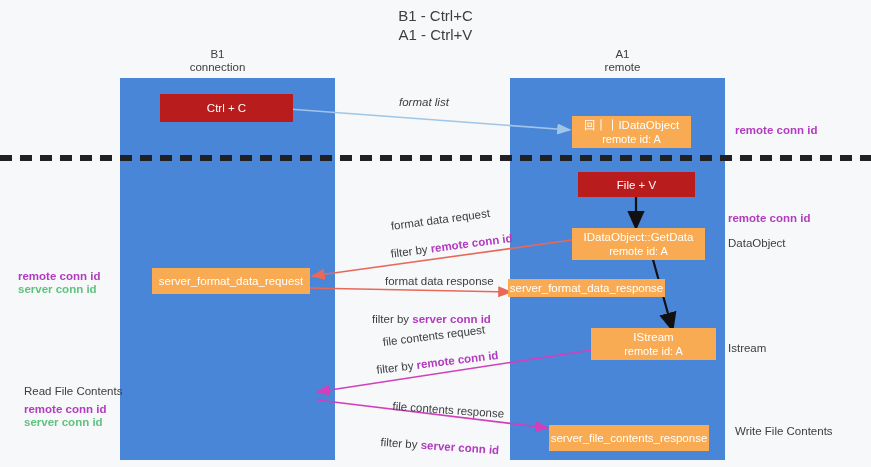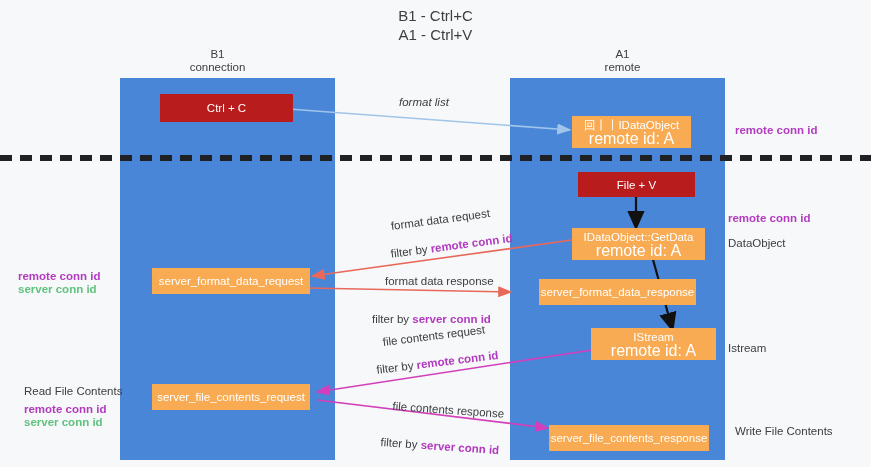--- a/index.html
+++ b/index.html
@@ -24,21 +24,21 @@
   }
 
   .box{
     position:absolute;display:flex;flex-direction:column;
     align-items:center;justify-content:center;
     color:#ffffff;font-size:11.5px;line-height:14px;
     text-align:center;box-sizing:border-box;padding:2px 4px;
   }
   .box.orange{background:#f9ab53;}
   .box.green{background:#b91c1c;justify-content:center;}
-  .box .l2{font-size:16px;}
+  .box .l2{font-size:11px;}
 
   .note{
     position:absolute;font-size:11.5px;line-height:14px;
     color:#3c4043;white-space:pre-line;
   }
   .note.purple{color:#b23bbf;font-weight:bold;}
   .note.green{color:#5fc27e;font-weight:bold;}
   .note.rot{transform-origin:left top;}
   .note .pu{color:#b23bbf;font-weight:bold;}
 
@@ -113,32 +113,29 @@
 
   <div class="box orange" style="left:572px;top:228px;width:133px;height:32px;">
     <span>IDataObject::GetData</span>
     <span class="l2">remote id: A</span>
   </div>
 
   <div class="box orange" style="left:152px;top:268px;width:158px;height:26px;">
     <span>server_format_data_request</span>
   </div>
 
-  <div class="box orange" style="left:539px;top:279px;width:157px;height:26px;">
+  <div class="box orange" style="left:508px;top:279px;width:157px;height:18px;justify-content:flex-end;">
     <span>server_format_data_response</span>
   </div>
 
   <div class="box orange" style="left:591px;top:328px;width:125px;height:32px;">
     <span>IStream</span>
     <span class="l2">remote id: A</span>
   </div>
 
-  <div class="box orange" style="left:152px;top:384px;width:158px;height:26px;">
-    <span>server_file_contents_request</span>
-  </div>
 
   <div class="box orange" style="left:549px;top:417px;width:160px;height:26px;margin-top:8px;">
     <span>server_file_contents_response</span>
   </div>
 
   <div class="note" style="left:399px;top:95px;font-style:italic;">format list</div>
 
   <div class="note rot" style="left:390px;top:219px;transform:rotate(-7.5deg);">format data request</div>
   <div class="note rot" style="left:388px;top:233px;transform:rotate(-7.5deg);">
     <span>filter by </span><span class="pu">remote conn id</span>

